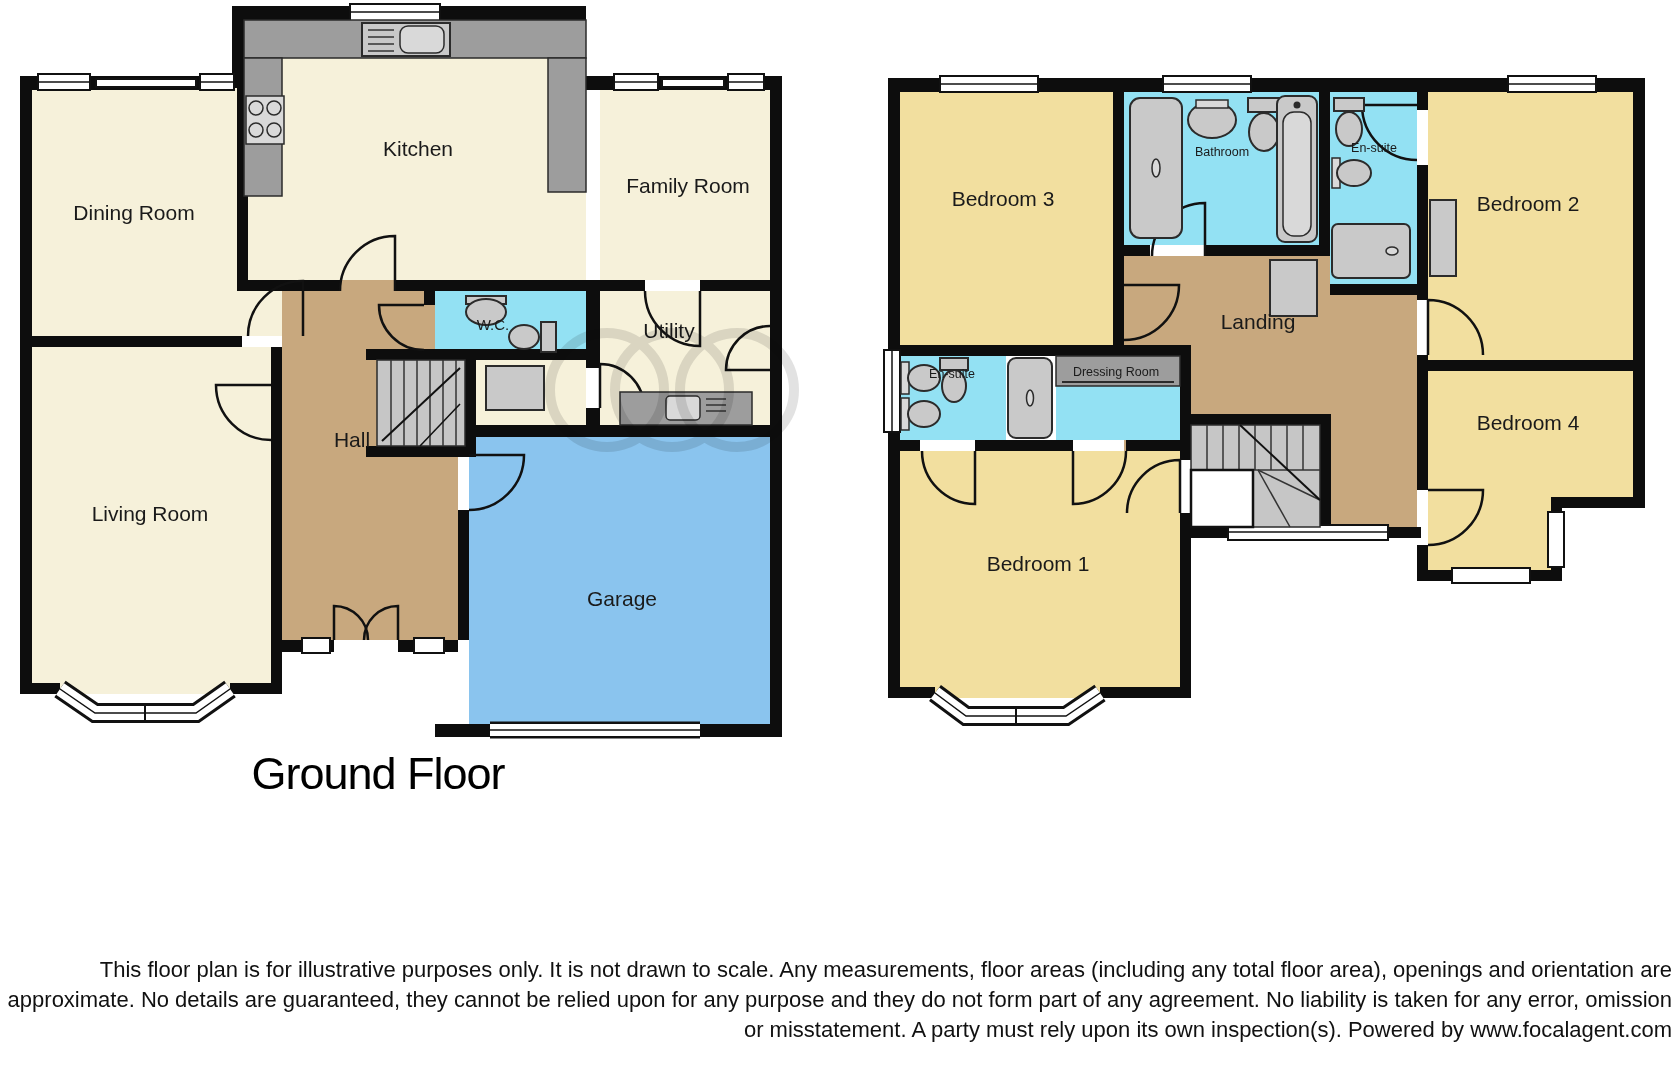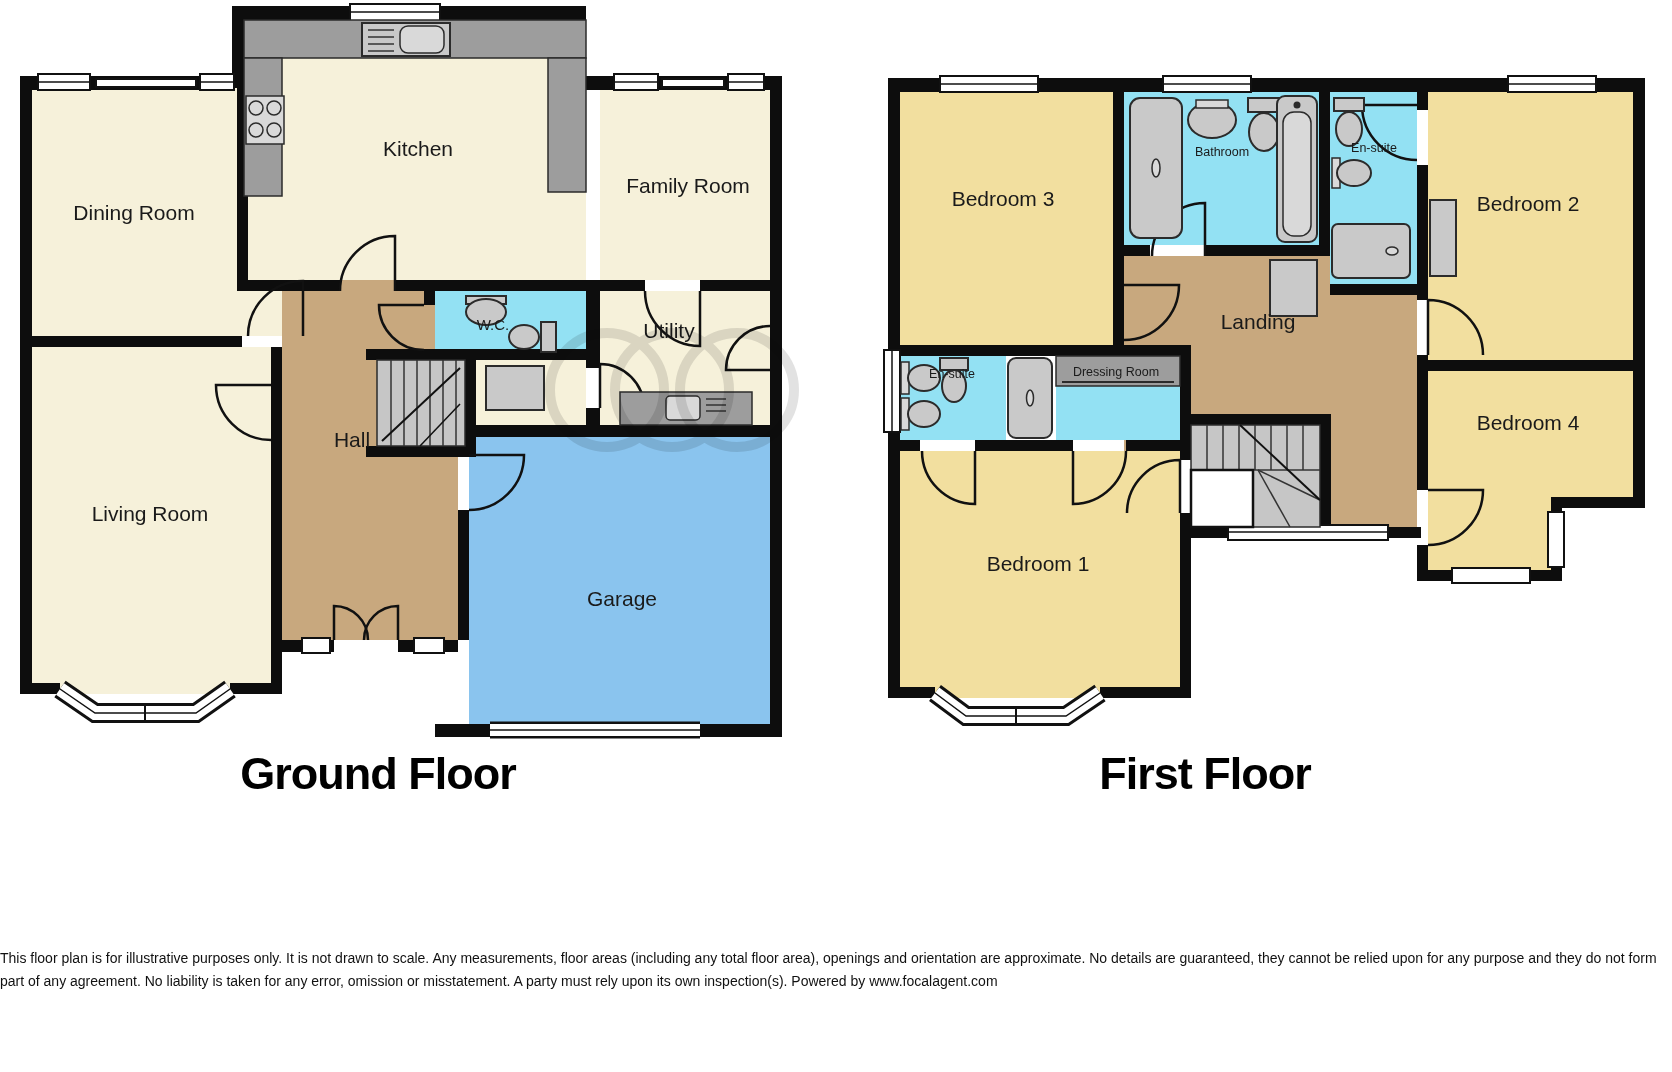--- a/index.html
+++ b/index.html
@@ -15,30 +15,30 @@
   .fx  {fill:var(--c-fixture);stroke:#2b2b2b;stroke-width:2;}
   .fx2 {fill:#d9d9d9;stroke:#2b2b2b;stroke-width:1.5;}
   .cnt {fill:var(--c-counter);stroke:#2b2b2b;stroke-width:1.5;}
   .st  {fill:var(--c-stairs);stroke:#2b2b2b;stroke-width:1.5;}
   .win {fill:#fff;stroke:#111;stroke-width:2;}
   .door{fill:none;stroke:#111;stroke-width:2.5;}
   .tread{stroke:#333;stroke-width:1.5;}
   .lbl {font:21px "Liberation Sans",sans-serif;fill:#1a1a1a;text-anchor:middle;}
   .lbl-m{font:15px "Liberation Sans",sans-serif;fill:#1a1a1a;text-anchor:middle;}
   .lbl-s{font:12.5px "Liberation Sans",sans-serif;fill:#1a1a1a;text-anchor:middle;}
-  .floor-title{position:absolute;transform:translateX(-50%);font-weight:bold;
+  .floor-title{position:absolute;transform:translateX(-50%);font-weight:normal;
     font-size:45px;letter-spacing:-1px;color:#000;white-space:nowrap;}
   .watermark{position:absolute;left:495px;top:322px;width:640px;height:160px;
     opacity:.5;mix-blend-mode:multiply;pointer-events:none;}
   .wm-ring{position:absolute;top:6px;width:104px;height:104px;border:10px solid var(--c-watermark);
     border-radius:50%;}
   .wm-text{position:absolute;left:6px;top:56px;font-size:78px;color:var(--c-watermark);
     white-space:nowrap;letter-spacing:-1px;}
-  .disclaimer{position:absolute;left:0;top:933px;width:1672px;text-align:left;
-    font-size:14px;line-height:23px;color:#111;}
+  .disclaimer{position:absolute;left:0;top:933px;width:1672px;text-align:right;
+    font-size:22px;line-height:30px;color:#111;}
 </style>
 </head>
 <body>
 
 <div class="canvas">
 
 <svg width="1672" height="930" viewBox="0 0 1672 930">
 
   <g>
 
@@ -357,17 +357,16 @@
 
   
   <div class="watermark">
     <span class="wm-ring" style="left:50px;"></span>
     <span class="wm-ring" style="left:115px;"></span>
     <span class="wm-ring" style="left:180px;"></span>
   </div>
 
   
   <div class="floor-title" style="left:378px;top:748px;">Ground Floor</div>
-  <div class="floor-title" style="left:1205px;top:748px;">First Floor</div>
 
   
   <p class="disclaimer">This floor plan is for illustrative purposes only. It is not drawn to scale. Any measurements, floor areas (including any total floor area), openings and orientation are approximate. No details are guaranteed, they cannot be relied upon for any purpose and they do not form part of any agreement. No liability is taken for any error, omission or misstatement. A party must rely upon its own inspection(s). Powered by www.focalagent.com</p>
 </div>
 
 </body></html>

